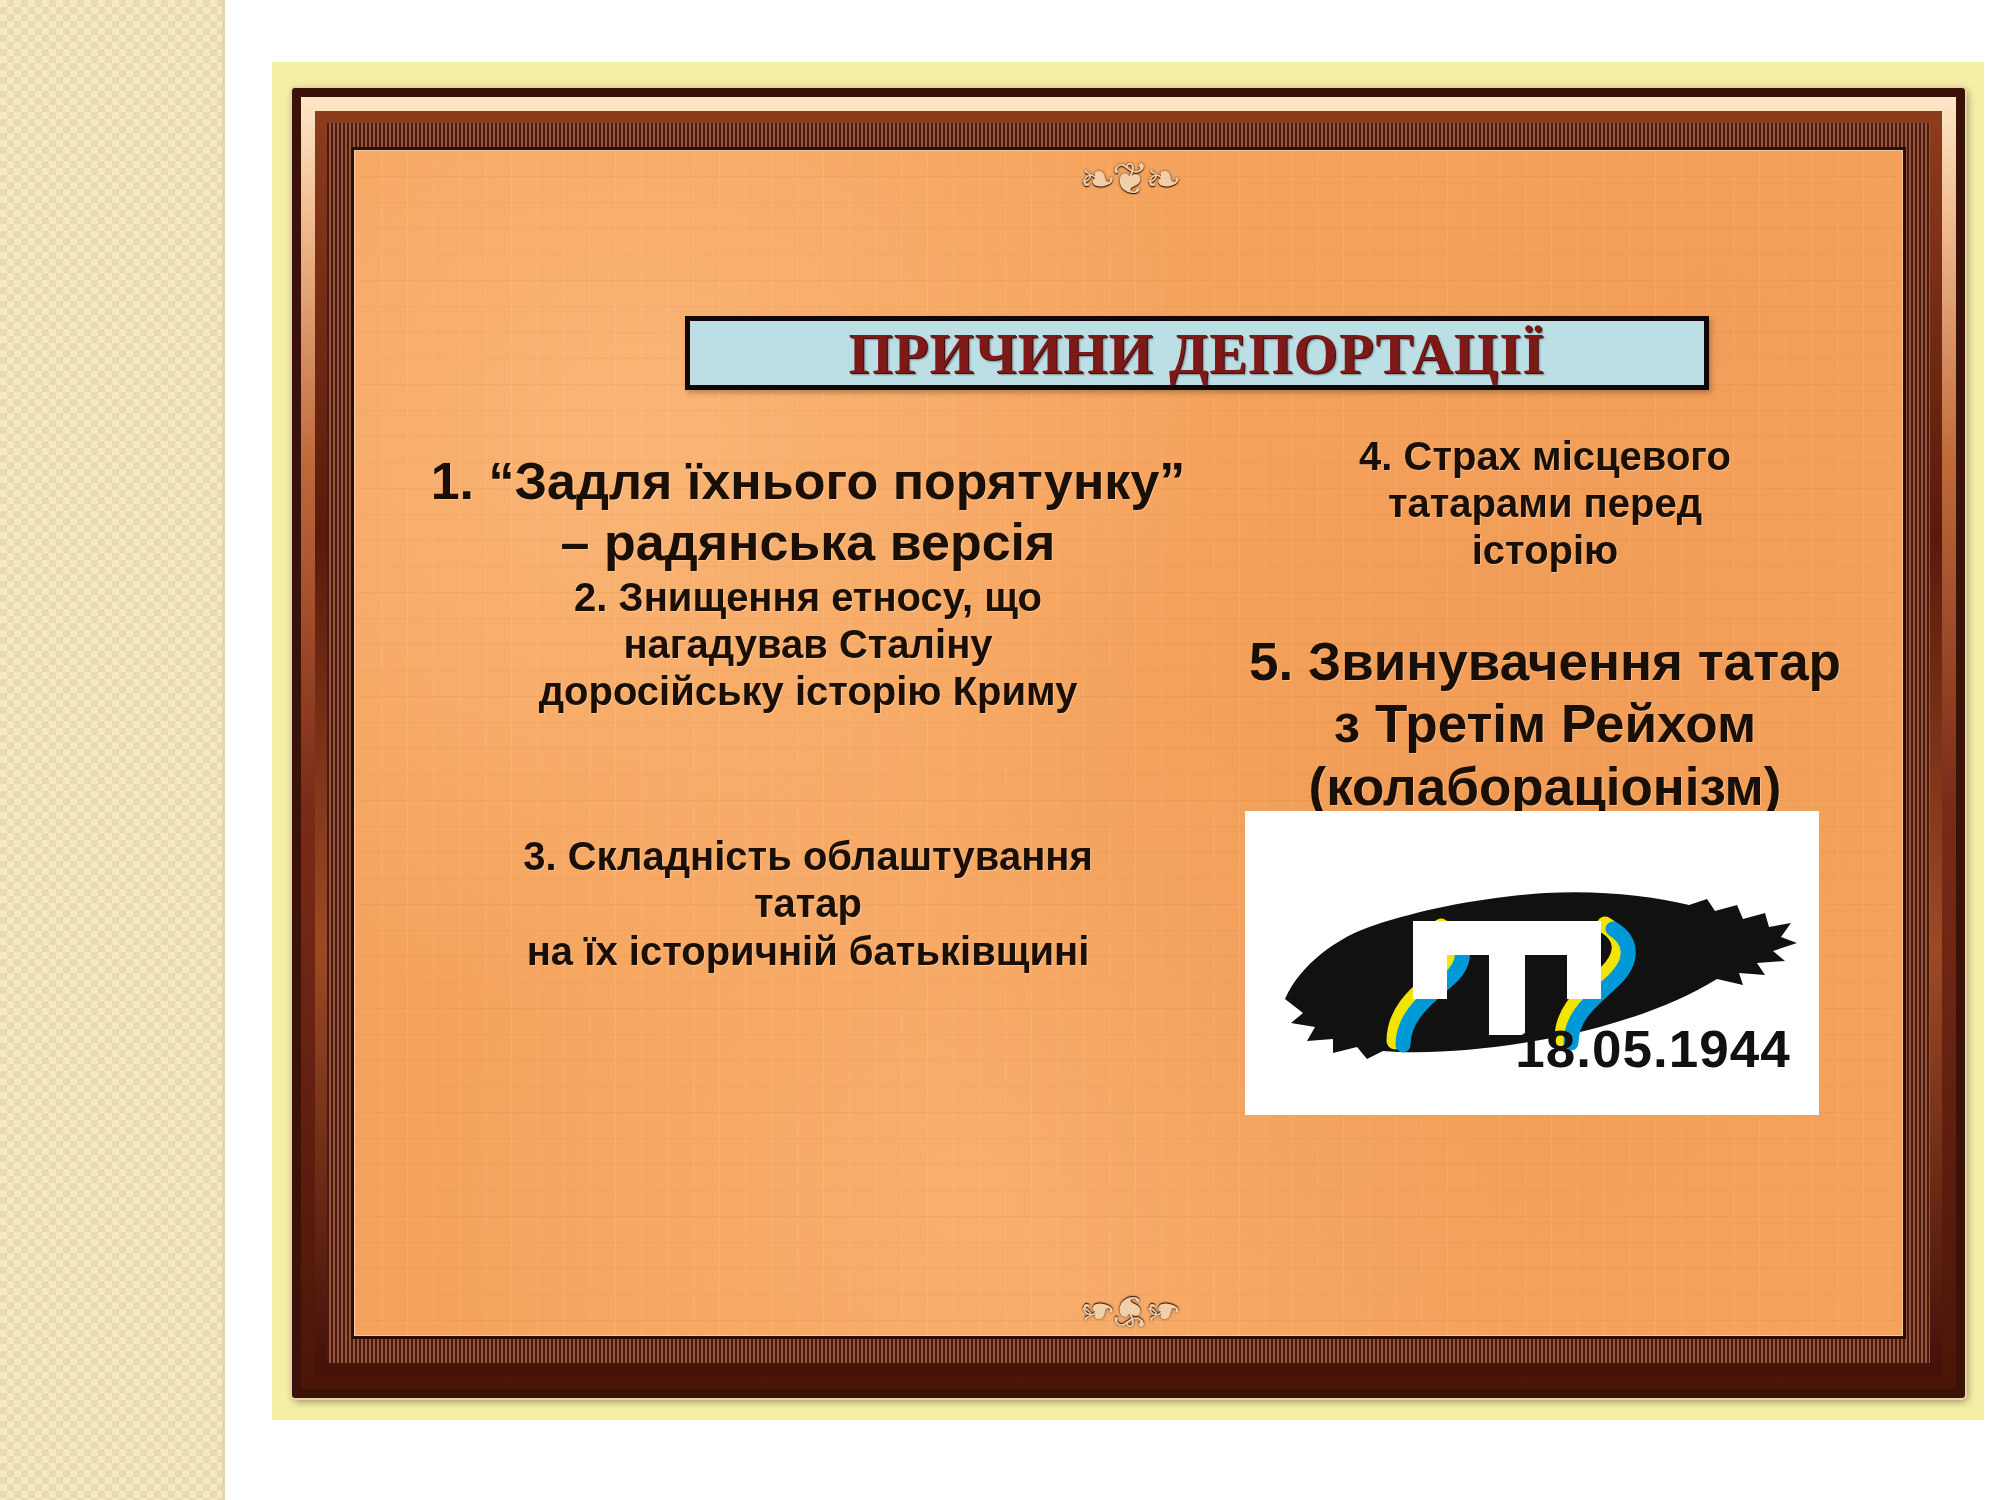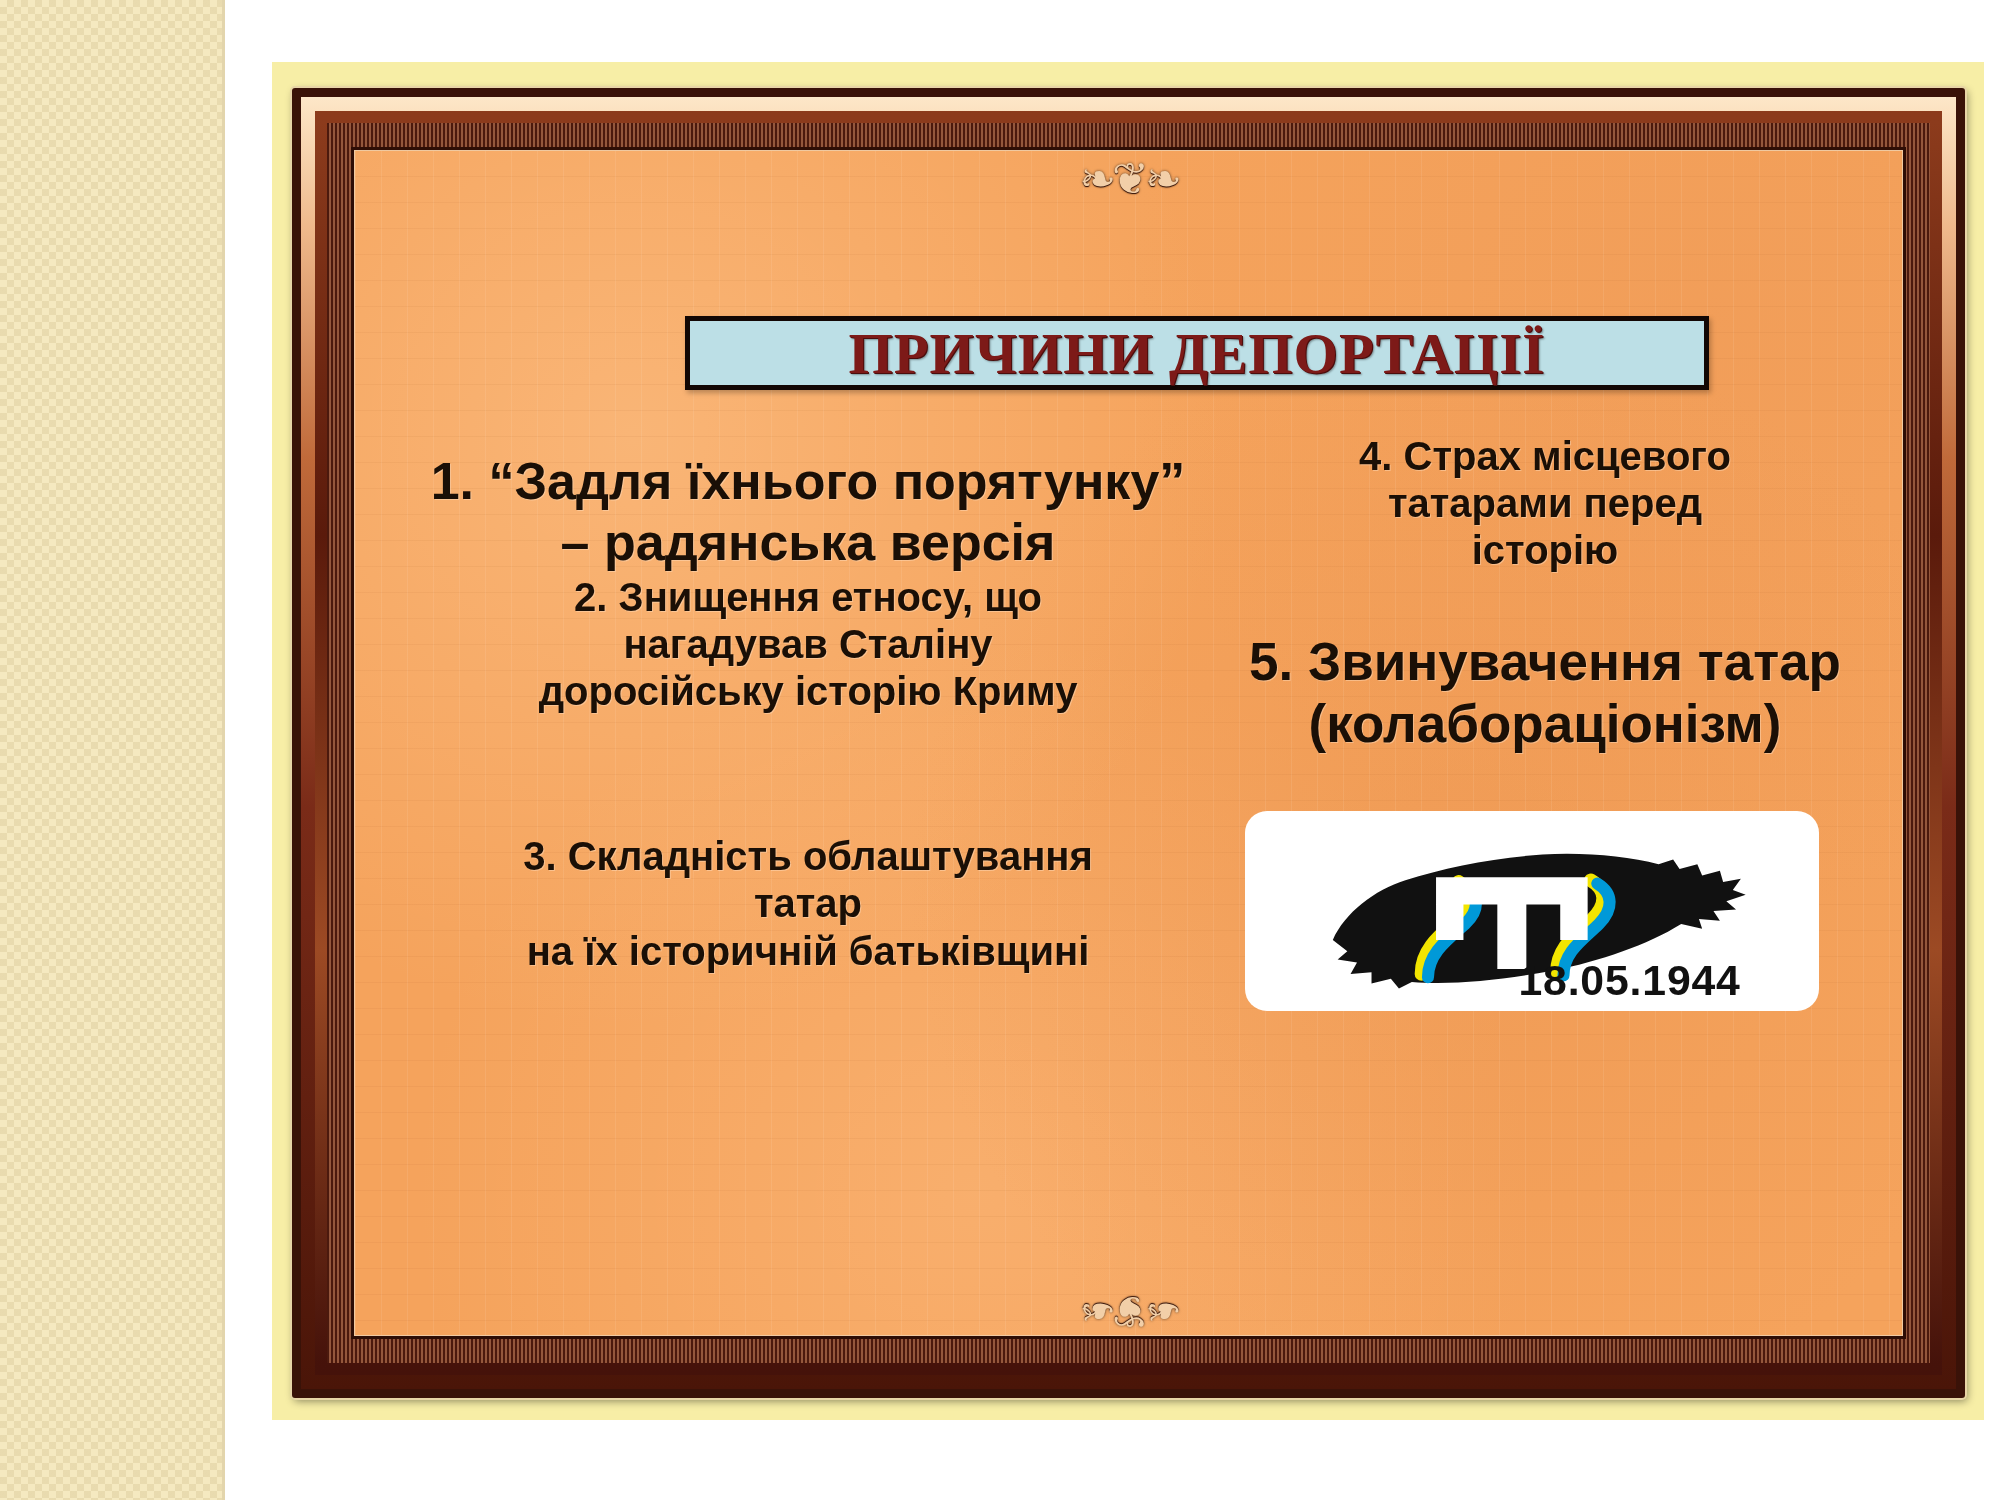--- a/index.html
+++ b/index.html
@@ -173,24 +173,23 @@
   #reason-4 { font-size: 40px; margin-bottom: 56px; }
   #reason-5 { font-size: 53px; }
 
   
   #logo-card {
     position: absolute;
     left: 890px;
     right: 10px;
     top: 660px;
     width: 574px;
-    height: 200px;
+    height: 304px;
     background: #ffffff;
     overflow: hidden;
-    border-radius: 22px;
   }
   #logo-svg { display: block; width: 100%; height: 100%; }
 </style>
 </head>
 <body>
 
 <div id="page">
 
   <div id="notes-strip"></div>
 
@@ -235,20 +234,21 @@
         <div class="column" id="col-right">
 
           <div class="reason" id="reason-4">
             <span class="line">4. Страх місцевого</span>
             <span class="line">татарами перед</span>
             <span class="line">історію</span>
           </div>
 
           <div class="reason" id="reason-5">
             <span class="line">5. Звинувачення татар</span>
+            <span class="line">з Третім Рейхом</span>
             <span class="line">(колабораціонізм)</span>
           </div>
 
         </div>
 
         <div id="logo-card">
           <svg id="logo-svg" viewBox="0 0 574 248" preserveAspectRatio="xMidYMid meet">
             <rect x="0" y="0" width="574" height="248" fill="#ffffff"></rect>
 
             <path d="M40 160

